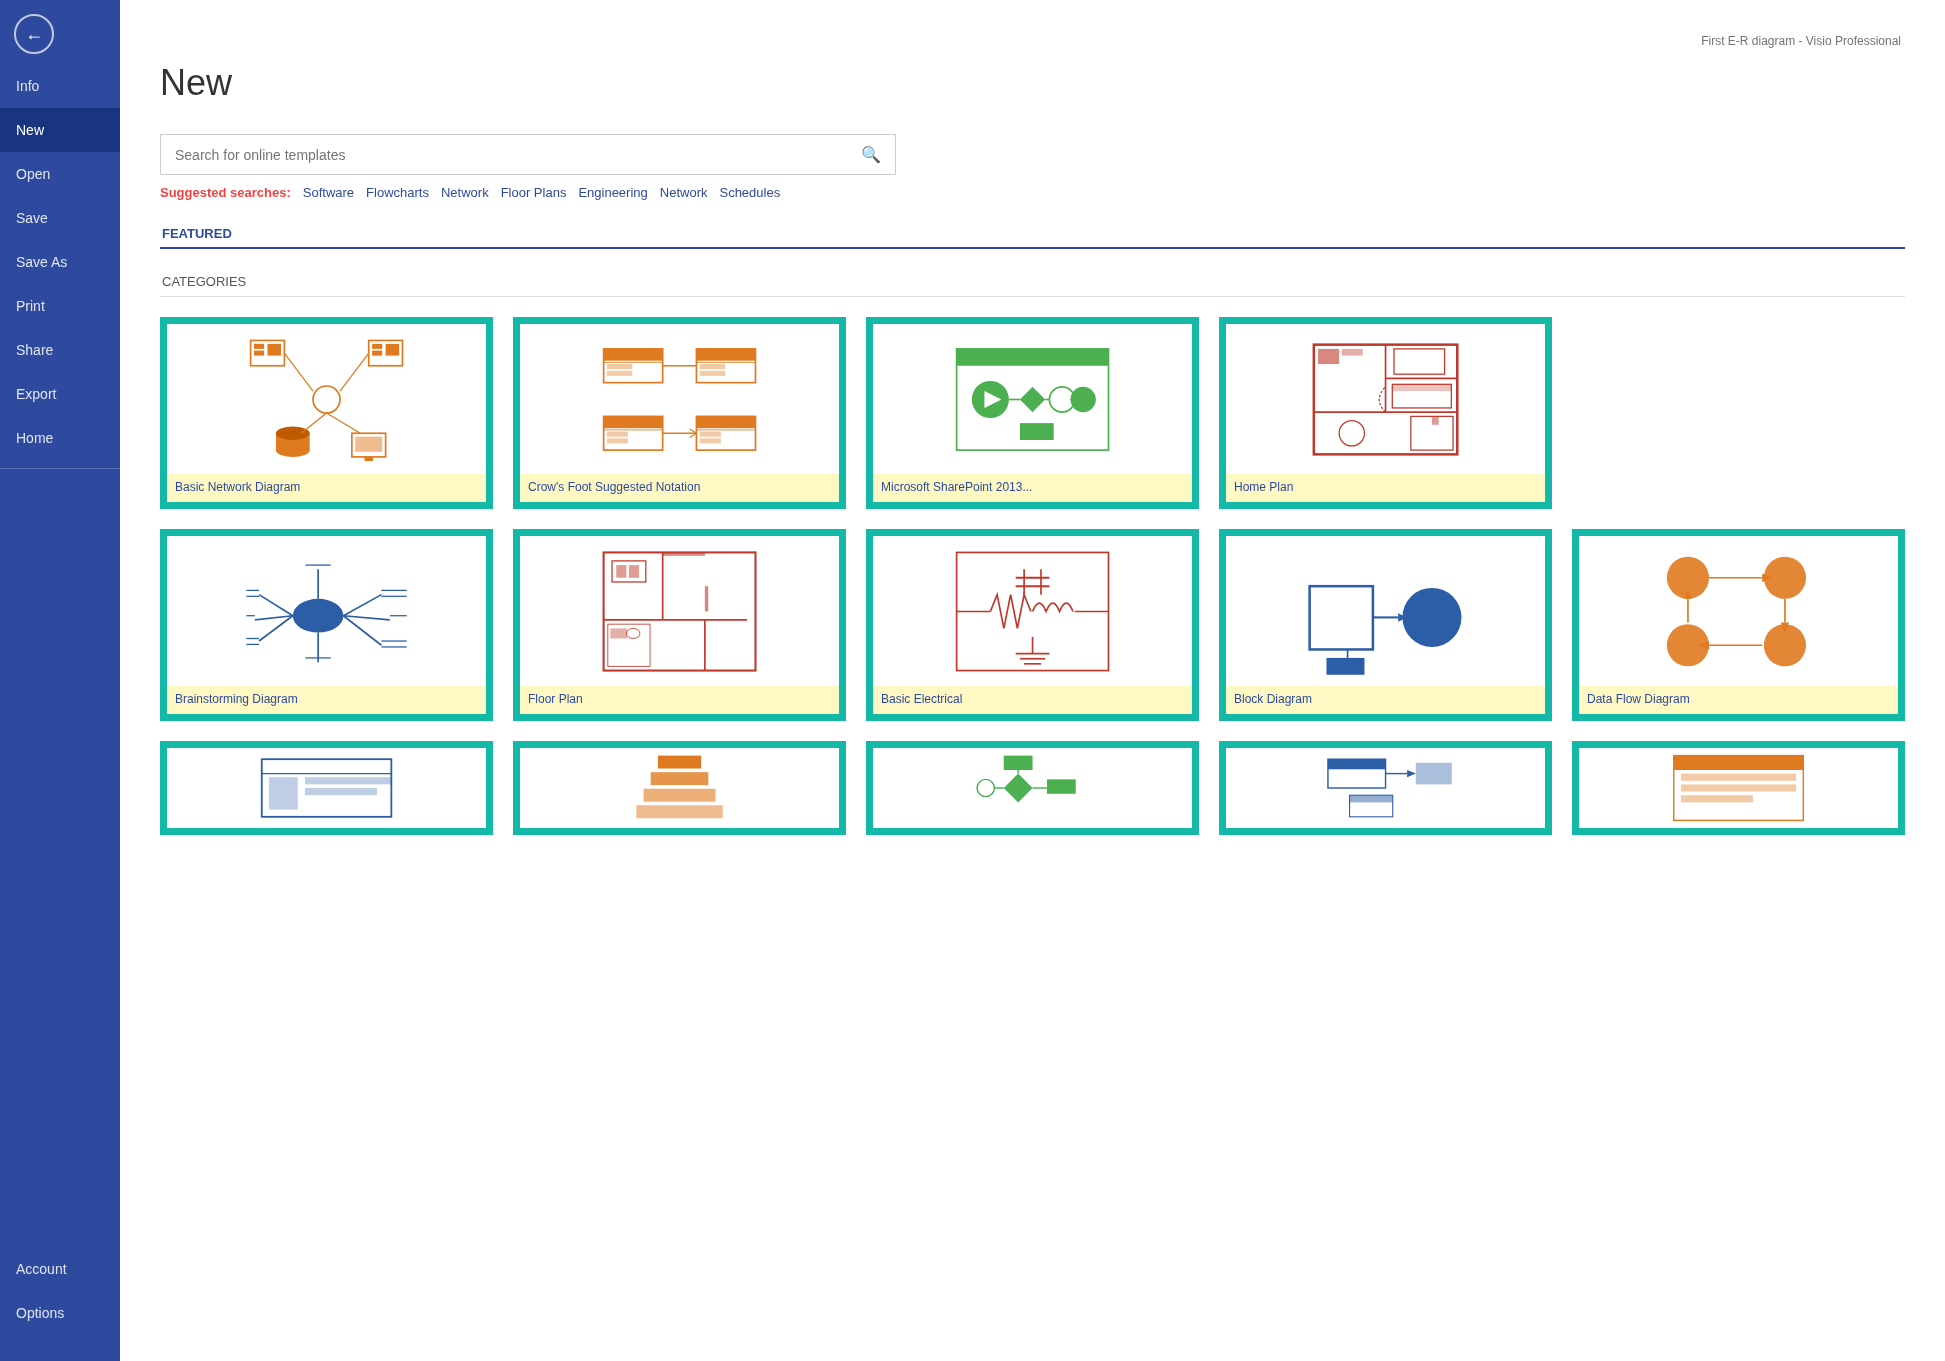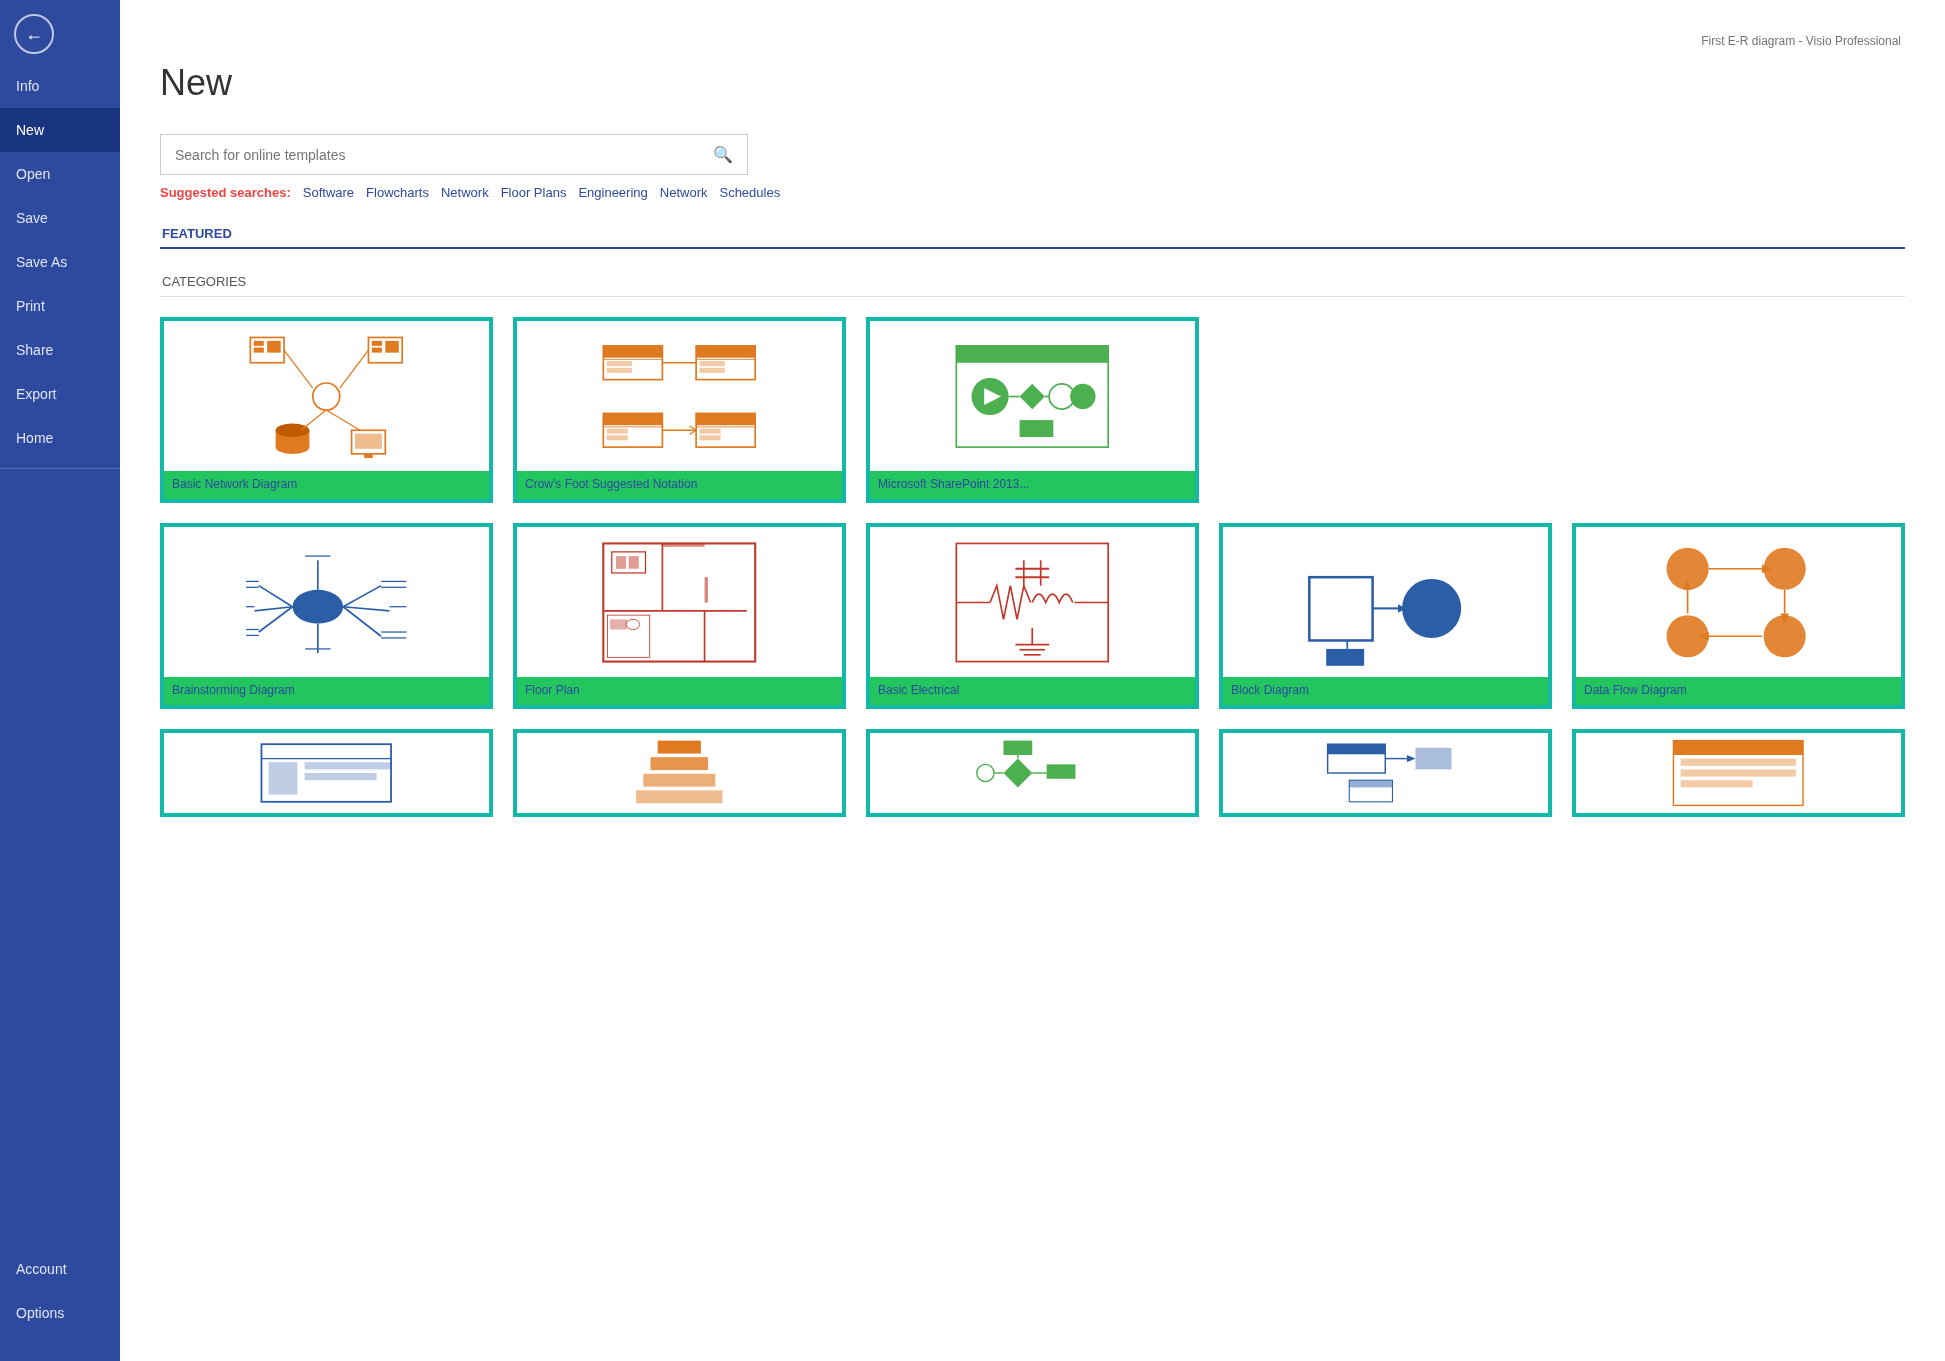--- a/index.html
+++ b/index.html
@@ -65,21 +65,21 @@
       font-size: 36px;
       font-weight: 300;
       color: #333;
       margin-bottom: 30px;
     }
 
     .search-bar {
       display: flex;
       align-items: center;
       border: 1px solid #ccc;
-      width: 588px;
+      width: 736px;
       max-width: 100%;
       margin-bottom: 10px;
     }
     .search-bar input {
       flex: 1;
       border: none;
       outline: none;
       padding: 10px 14px;
       font-size: 14px;
       color: #888;
@@ -126,23 +126,23 @@
     }
 
     
     .template-grid {
       display: grid;
       grid-template-columns: repeat(5, 1fr);
       gap: 20px;
       margin-bottom: 20px;
     }
     .template-card {
-      border: 4px solid #14b8a6;
+      border: 7px solid #14b8a6;
       cursor: pointer;
-      background: #22c55e;
+      background: #fef9c3;
     }
     .template-thumb {
       width: 100%;
       height: 150px;
       display: flex;
       align-items: center;
       justify-content: center;
       overflow: hidden;
       background: #fff;
     }
@@ -300,20 +300,48 @@
           <rect x="85" y="108" width="40" height="20" fill="#4caf50"></rect>
 
           <line x1="72" y1="80" x2="85" y2="80" stroke="#4caf50" stroke-width="2"></line>
           <line x1="115" y1="80" x2="120" y2="80" stroke="#4caf50" stroke-width="2"></line>
           <line x1="150" y1="80" x2="145" y2="80" stroke="#4caf50" stroke-width="2"></line>
         </svg>
       </div>
       <div class="template-label">Microsoft SharePoint 2013...</div>
     </div>
 
+    <div class="template-card">
+      <div class="template-thumb">
+        <svg viewBox="0 0 200 160">
+
+          <rect x="15" y="15" width="170" height="130" fill="none" stroke="#c0392b" stroke-width="3"></rect>
+
+          <line x1="100" y1="15" x2="100" y2="95" stroke="#c0392b" stroke-width="2"></line>
+          <line x1="15" y1="95" x2="185" y2="95" stroke="#c0392b" stroke-width="2"></line>
+          <line x1="100" y1="55" x2="185" y2="55" stroke="#c0392b" stroke-width="2"></line>
+
+          <rect x="20" y="20" width="25" height="18" fill="#c0392b" opacity="0.6"></rect>
+          <rect x="48" y="20" width="25" height="8" fill="#c0392b" opacity="0.4"></rect>
+
+          <rect x="110" y="20" width="60" height="30" fill="none" stroke="#c0392b" stroke-width="1.5"></rect>
+
+          <rect x="108" y="62" width="70" height="28" fill="none" stroke="#c0392b" stroke-width="1.5"></rect>
+          <rect x="108" y="62" width="70" height="8" fill="#c0392b" opacity="0.3"></rect>
+
+          <circle cx="60" cy="120" r="15" fill="none" stroke="#c0392b" stroke-width="1.5"></circle>
+
+          <path d="M100,95 Q85,80 100,65" fill="none" stroke="#c0392b" stroke-width="1.5" stroke-dasharray="3,2"></path>
+
+          <rect x="130" y="100" width="50" height="40" fill="none" stroke="#c0392b" stroke-width="1.5"></rect>
+          <rect x="155" y="100" width="8" height="10" fill="#c0392b" opacity="0.5"></rect>
+        </svg>
+      </div>
+      <div class="template-label">Home Plan</div>
+    </div>
 
   </div>
 
   <div class="template-grid">
 
     <div class="template-card">
       <div class="template-thumb">
         <svg viewBox="0 0 200 160">
 
           <ellipse cx="90" cy="85" rx="30" ry="20" fill="#2c5ea8"></ellipse>

